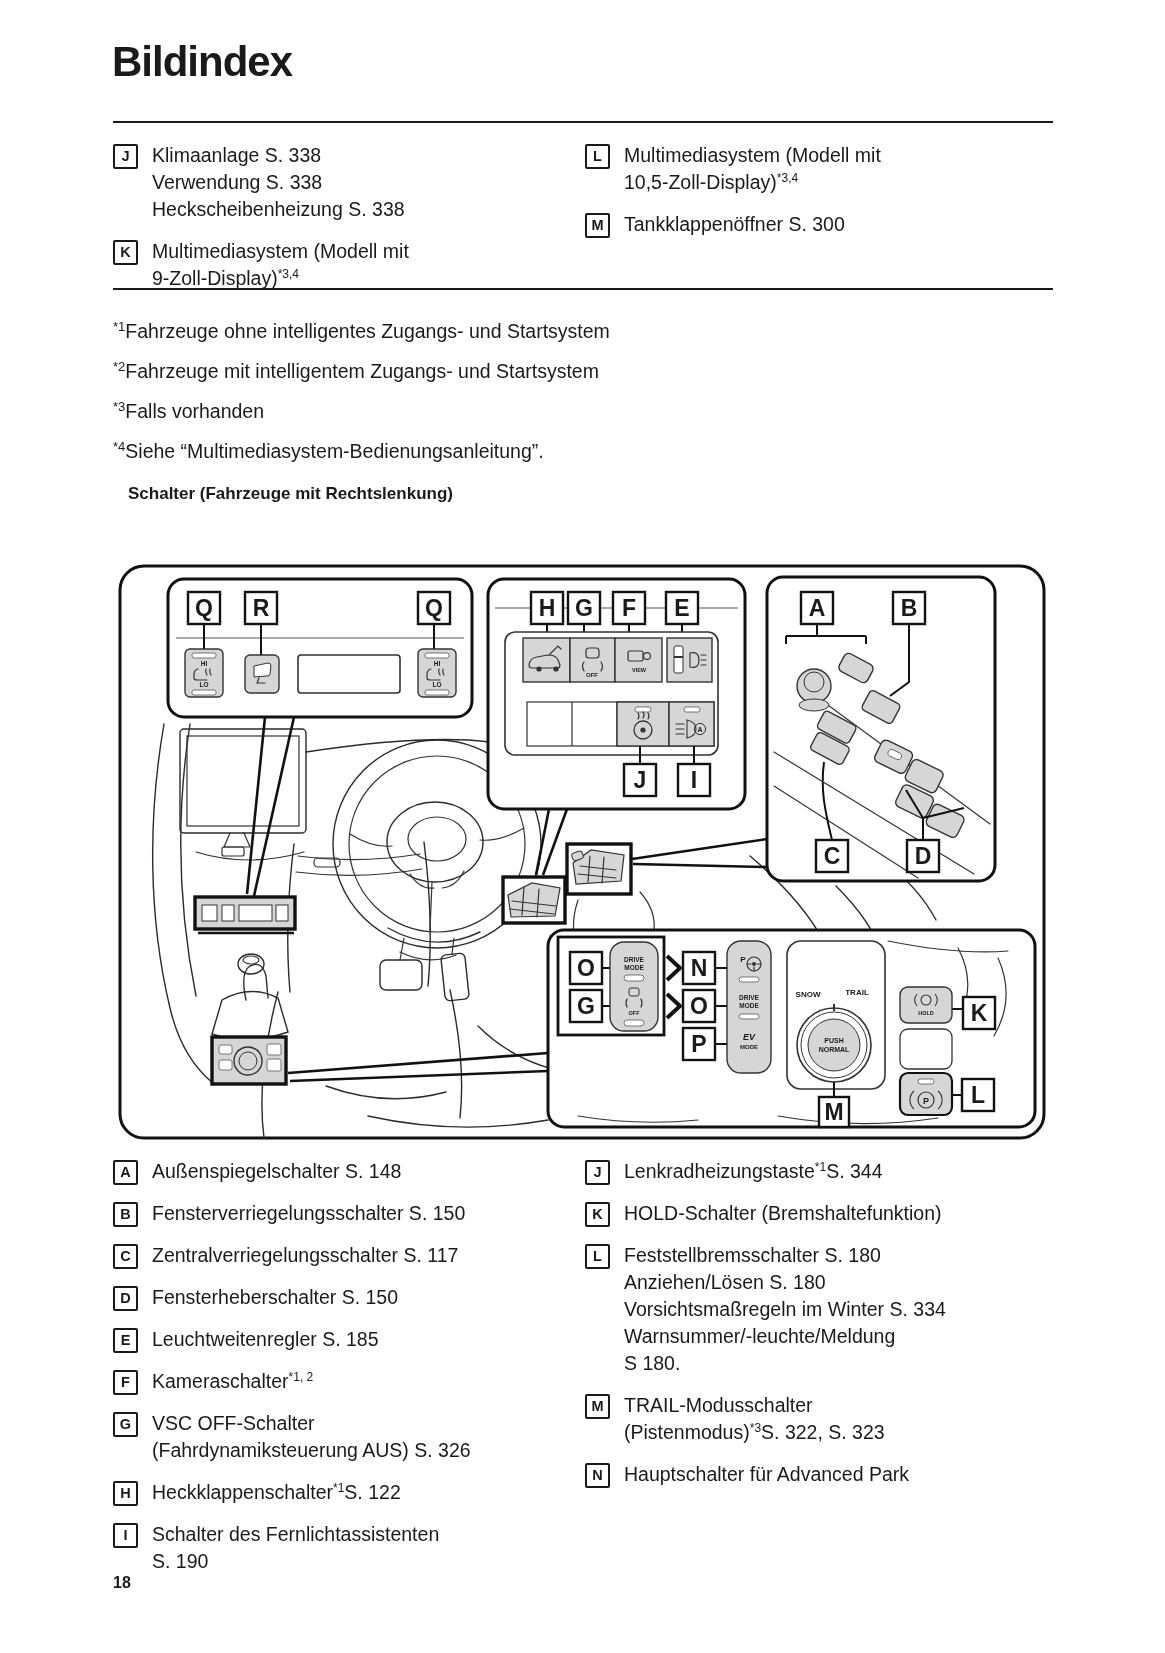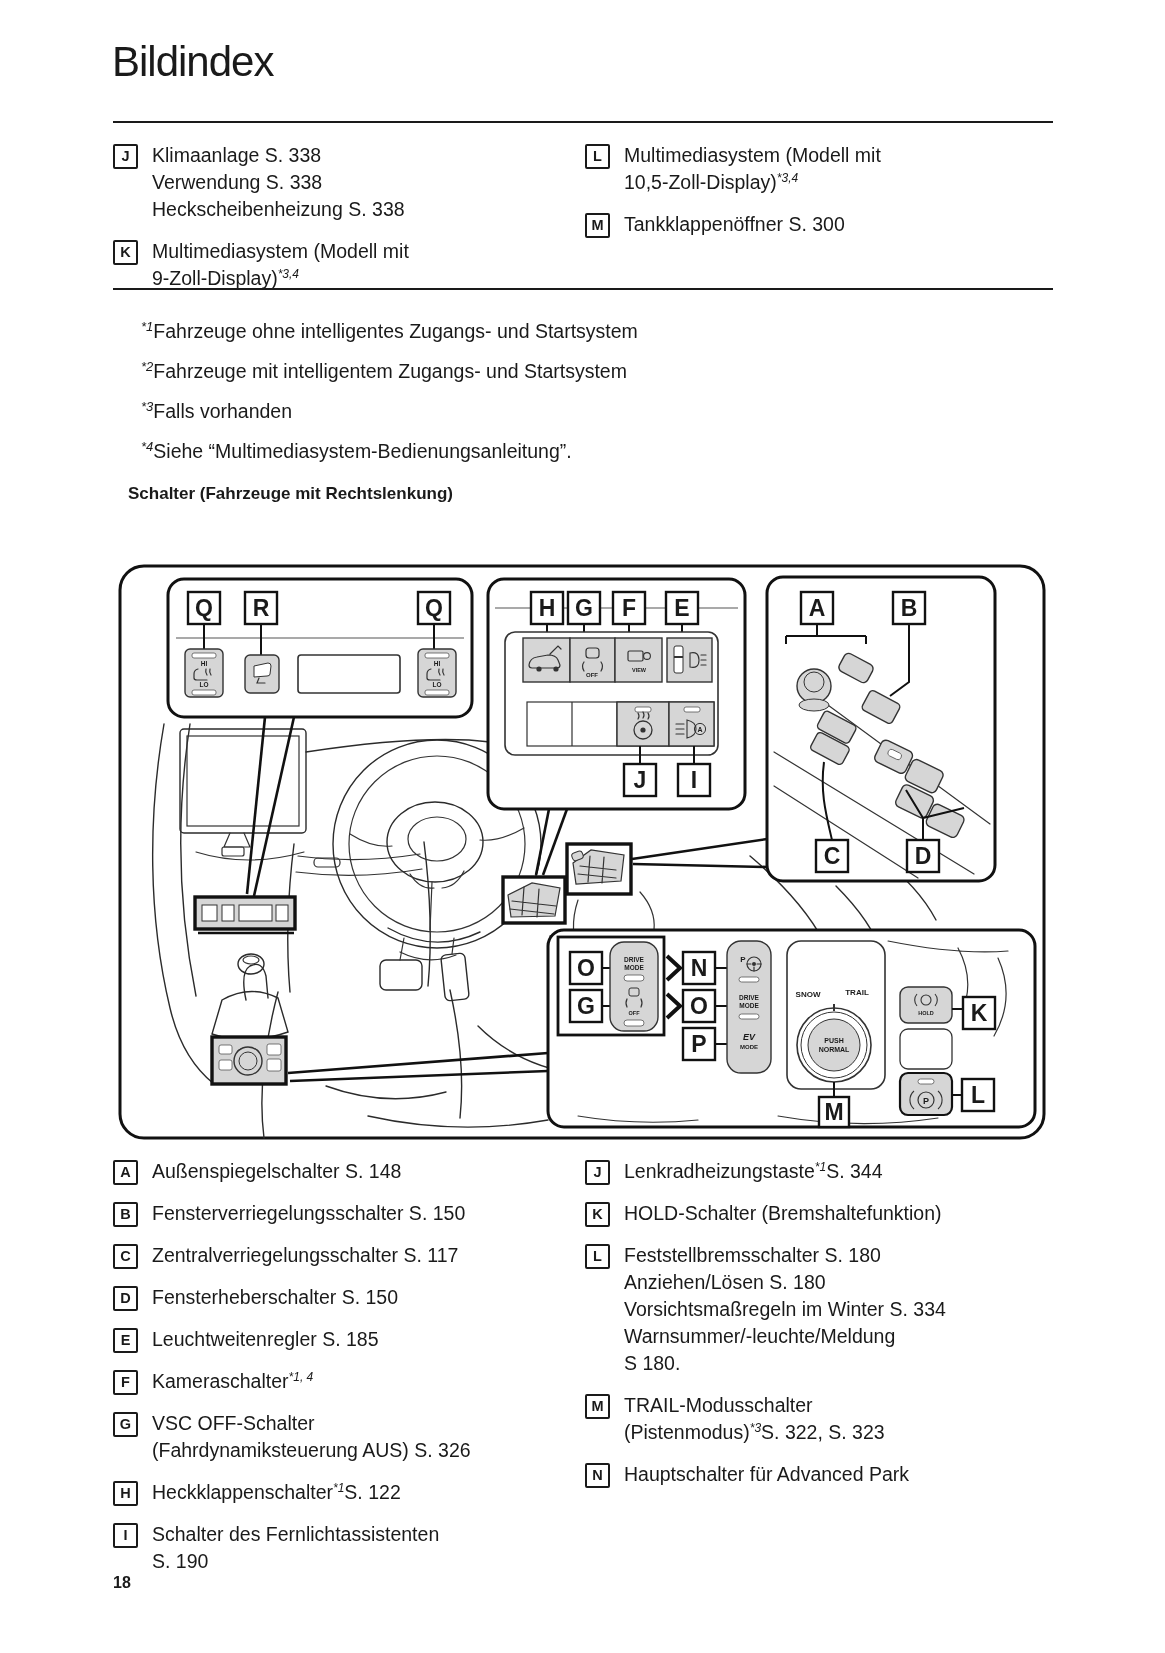--- a/index.html
+++ b/index.html
@@ -1,30 +1,30 @@
 <!DOCTYPE html>
 <html><head>
 <meta charset="utf-8">
 <style>
   html,body{margin:0;padding:0;background:#e8e8e8;}
   .page{position:relative;width:1165px;height:1653px;background:#ffffff;
         font-family:"Liberation Sans",sans-serif;color:#1a1a1a;overflow:hidden;margin:0 auto;}
-  .title{position:absolute;left:112px;top:38px;font-size:42px;font-weight:normal;letter-spacing:-1px;}
+  .title{position:absolute;left:112px;top:38px;font-size:42px;font-weight:bold;letter-spacing:-1px;}
   .rule{position:absolute;left:113px;width:940px;height:2px;background:#1a1a1a;}
   #rule1{top:121px;} #rule2{top:288px;}
   .col{position:absolute;width:470px;font-size:19.5px;line-height:27px;}
   #top-left-col{left:113px;top:142px;}
   #top-right-col{left:585px;top:142px;}
   .idx-item{display:flex;align-items:flex-start;margin-bottom:15px;}
   .tagbox{flex:0 0 auto;width:21px;height:21px;border:2px solid #1a1a1a;border-radius:2px;
           display:inline-flex;align-items:center;justify-content:center;
           font-size:14.5px;font-weight:bold;margin:2px 14px 0 0;background:#fff;}
   .idx-text{flex:1 1 auto;}
-  sup{font-size:12px;line-height:0;font-style:italic;}
-  .footnotes{position:absolute;left:113px;top:318px;font-size:19.5px;line-height:27px;margin-left:28px;}
+  sup{font-size:12px;line-height:0;}
+  .footnotes{position:absolute;left:113px;top:318px;font-size:19.5px;line-height:27px;}
   .fn-line{margin-bottom:13px;}
   .fn-line sup{font-size:13px;}
   .section-heading{position:absolute;left:128px;top:484px;font-size:17px;font-weight:bold;}
   #diagram{position:absolute;left:118px;top:556px;}
   .bi-col{position:absolute;width:472px;font-size:19.5px;line-height:27px;}
   #bottom-left-col{left:113px;top:1158px;}
   #bottom-right-col{left:585px;top:1158px;}
   .bi-item{display:flex;align-items:flex-start;margin-bottom:15px;}
   .page-number{position:absolute;left:113px;top:1574px;font-size:16px;font-weight:bold;}
   
@@ -444,21 +444,21 @@
     </div>
     <div class="bi-item">
       <span class="tagbox">E</span>
       <div class="idx-text">
           <div><span>Leuchtweitenregler S. 185</span><sup></sup><span></span></div>
         </div>
     </div>
     <div class="bi-item">
       <span class="tagbox">F</span>
       <div class="idx-text">
-          <div><span>Kameraschalter</span><sup>*1, 4</sup><span></span></div>
+          <div><span>Kameraschalter</span><sup>*1, 2</sup><span></span></div>
         </div>
     </div>
     <div class="bi-item">
       <span class="tagbox">G</span>
       <div class="idx-text">
         <div><span>VSC OFF-Schalter</span></div>
         <div><span>(Fahrdynamiksteuerung AUS) S. 326</span></div>
       </div>
     </div>
     <div class="bi-item">

